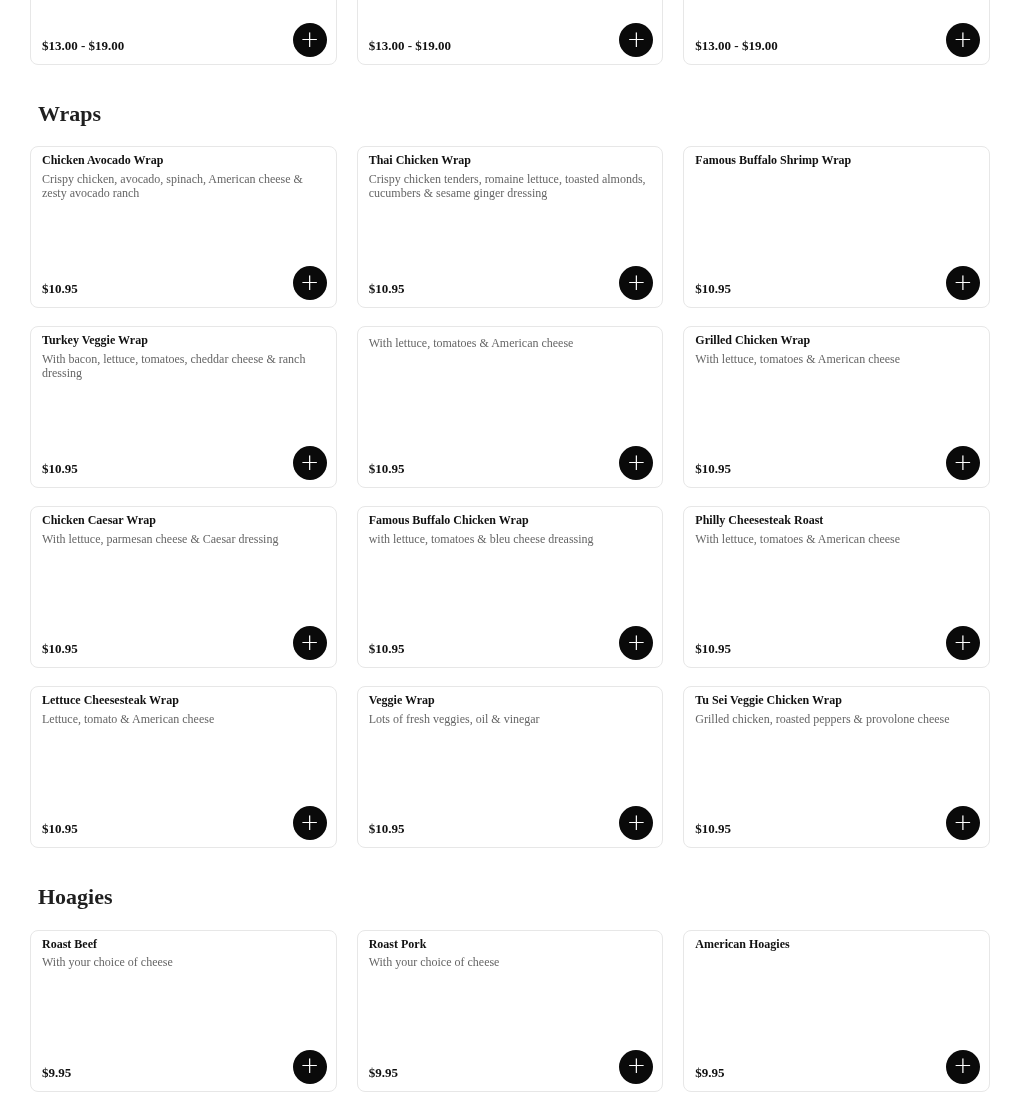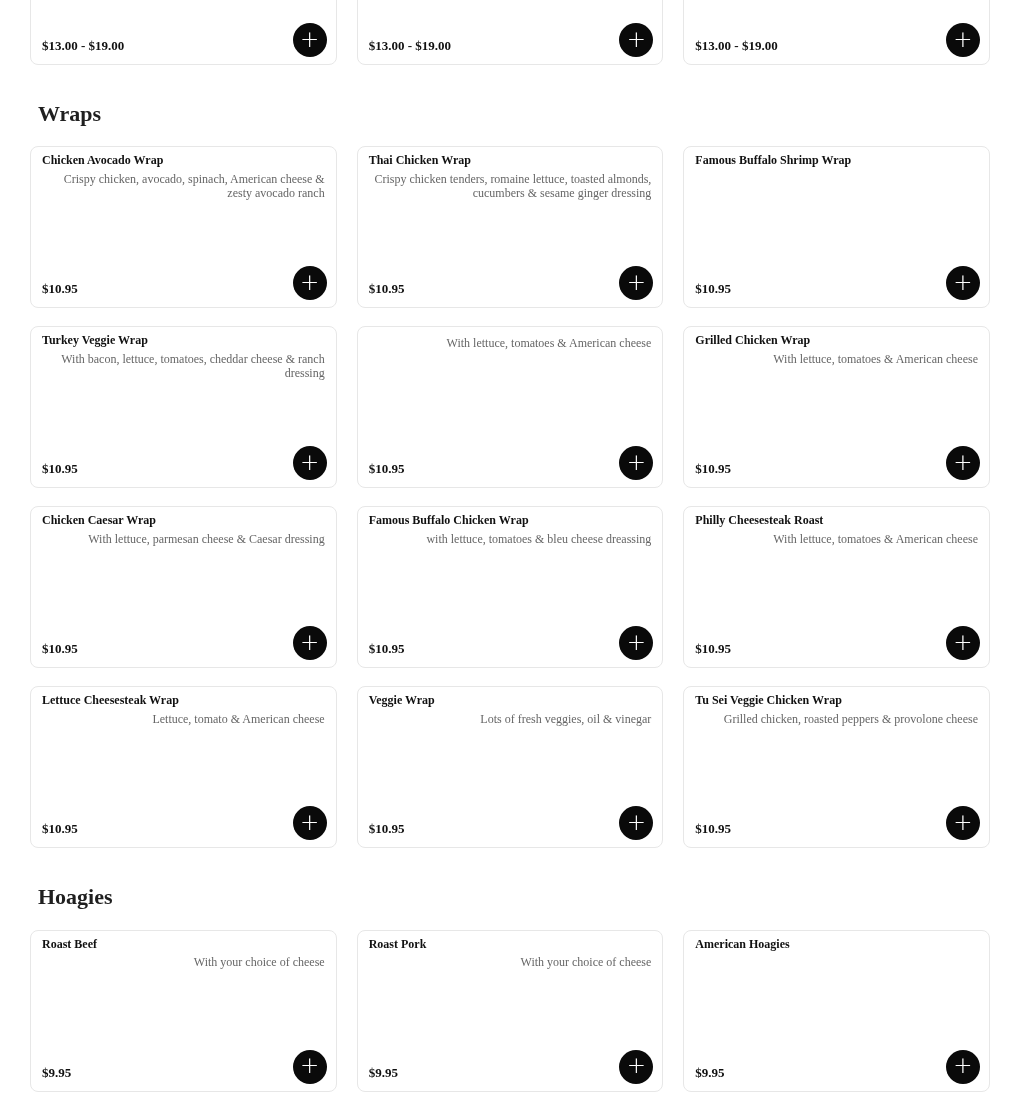--- a/index.html
+++ b/index.html
@@ -38,21 +38,20 @@
     font-size: 12px;
     line-height: 1.3;
     font-weight: 700;
     color: #111111;
   }
   .item-desc {
     margin: 3px 0 0 0;
     font-size: 12px;
     line-height: 1.18;
     color: #666666;
-    text-align: right;
   }
   .item-price {
     position: absolute;
     left: 11px;
     bottom: 10px;
     font-size: 13px;
     font-weight: 700;
     color: #111111;
   }
   .add-btn {

